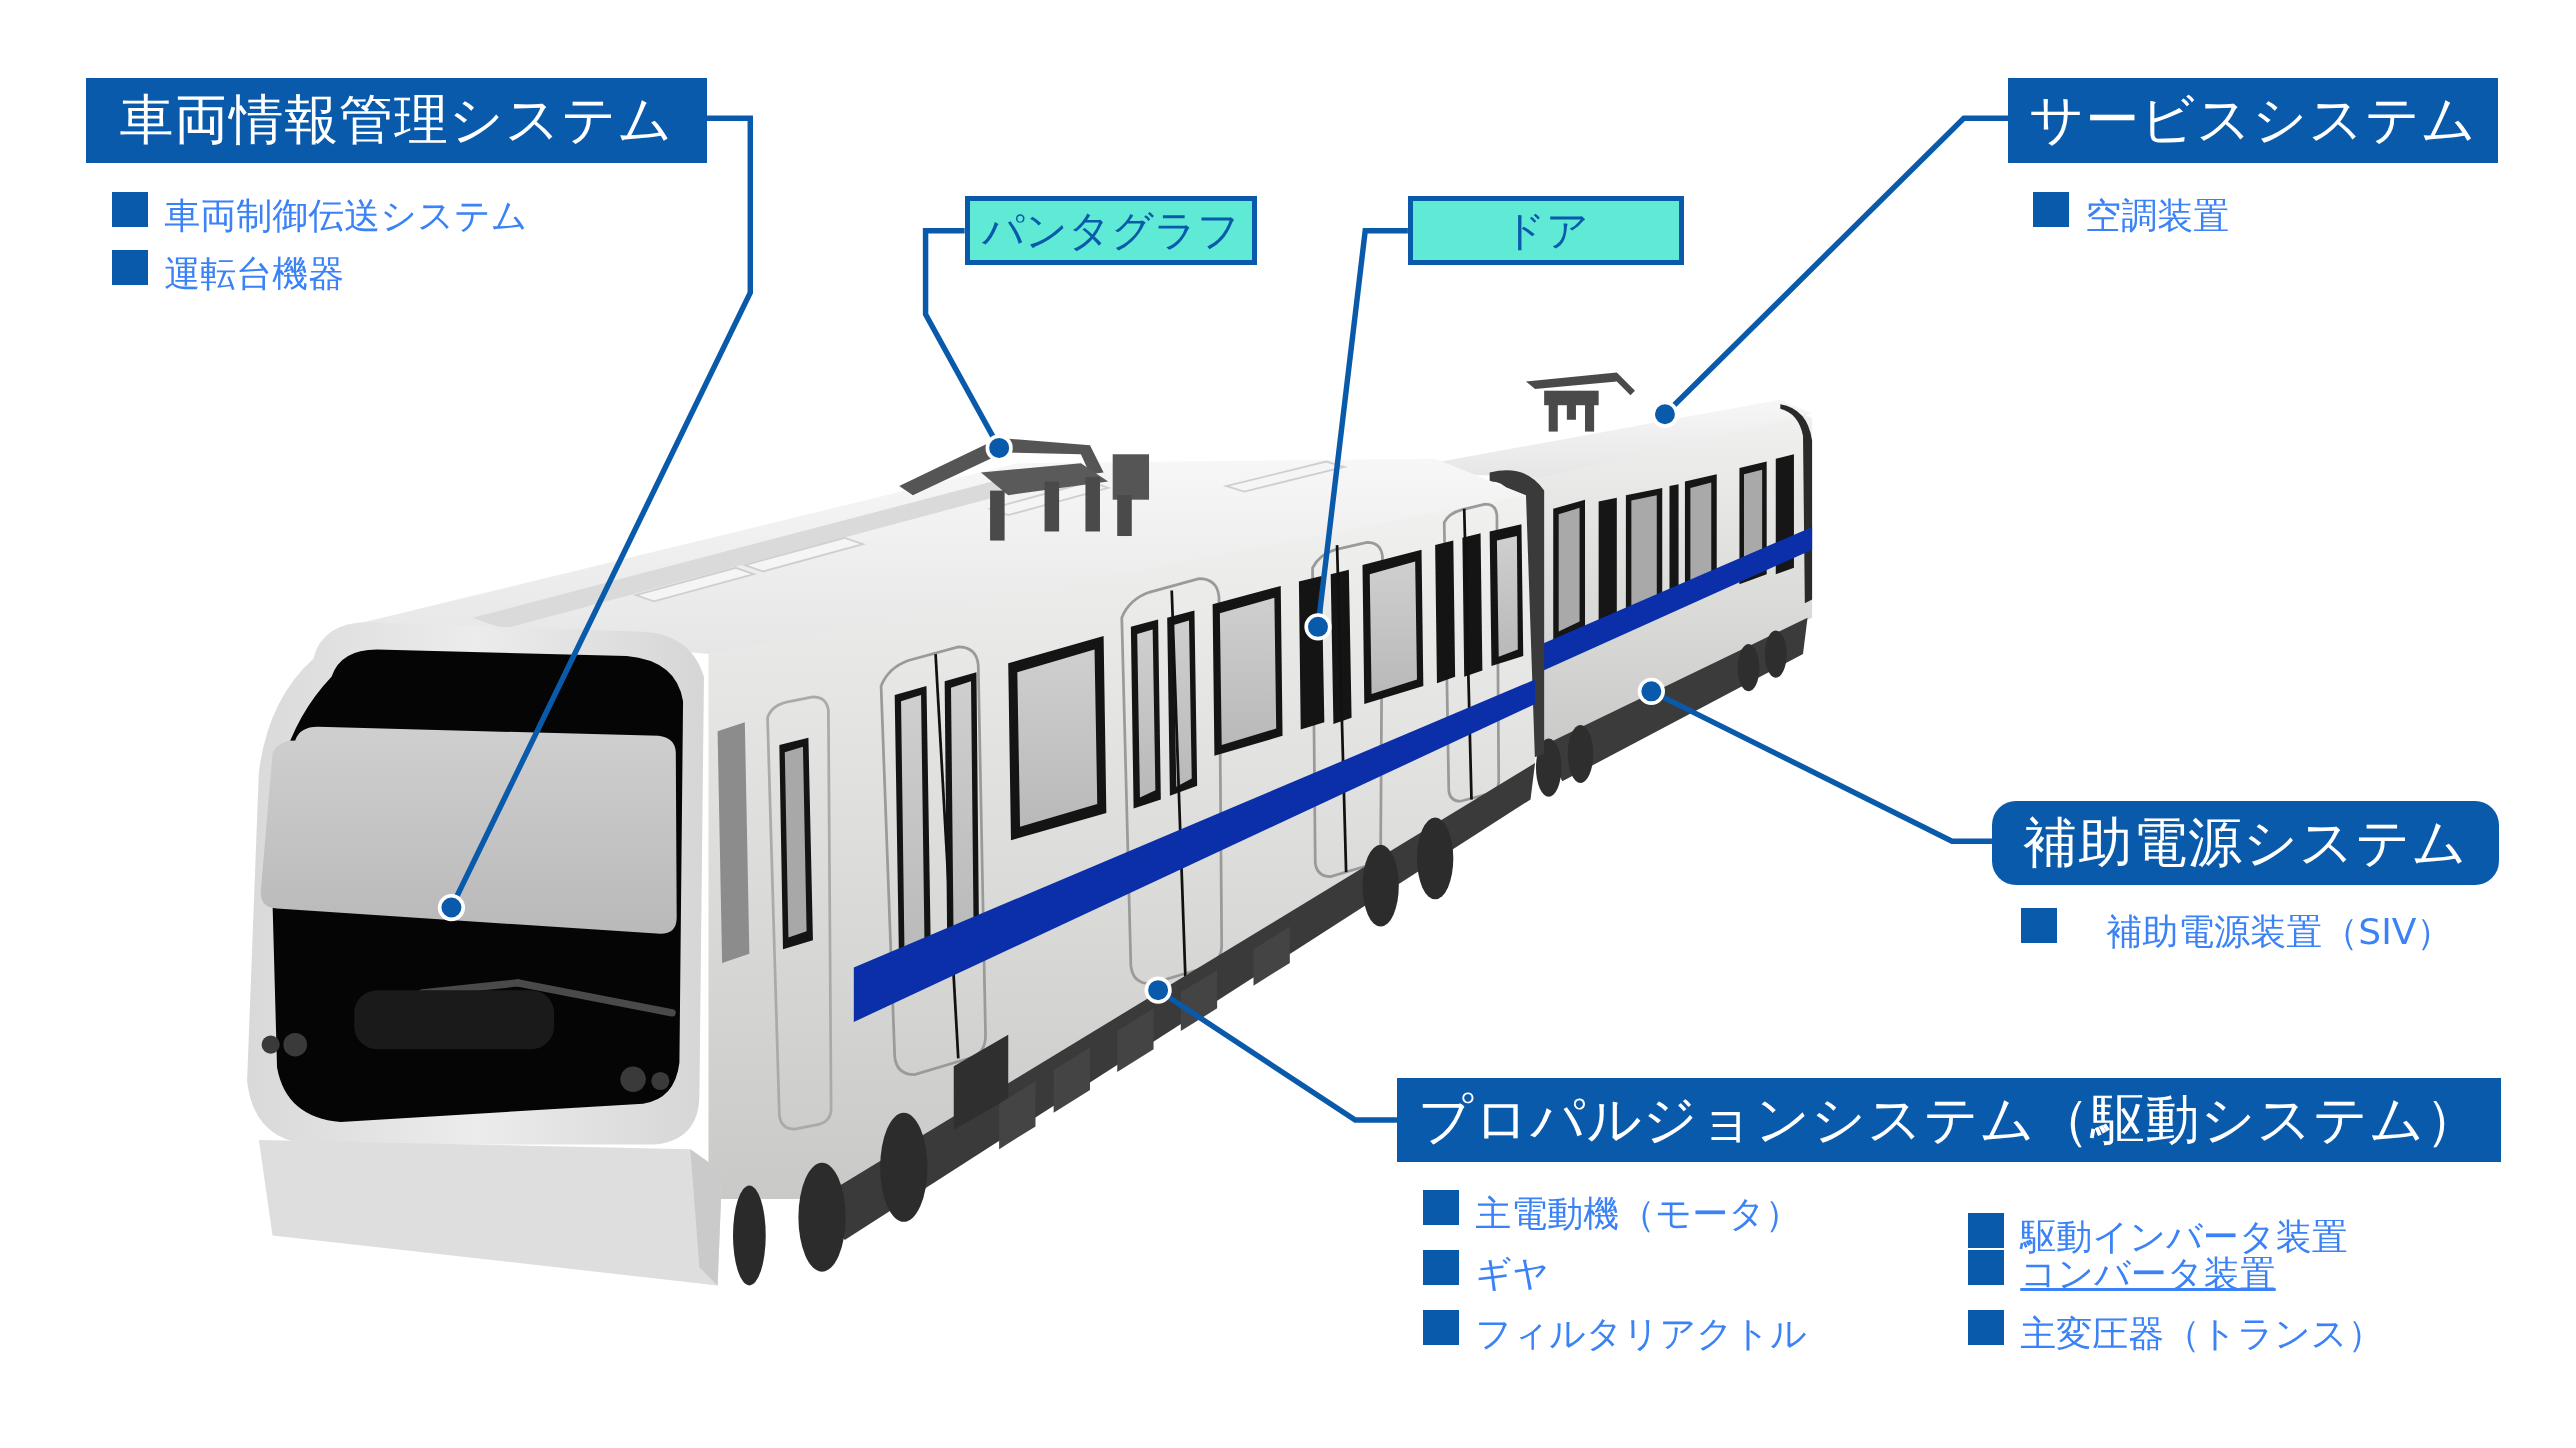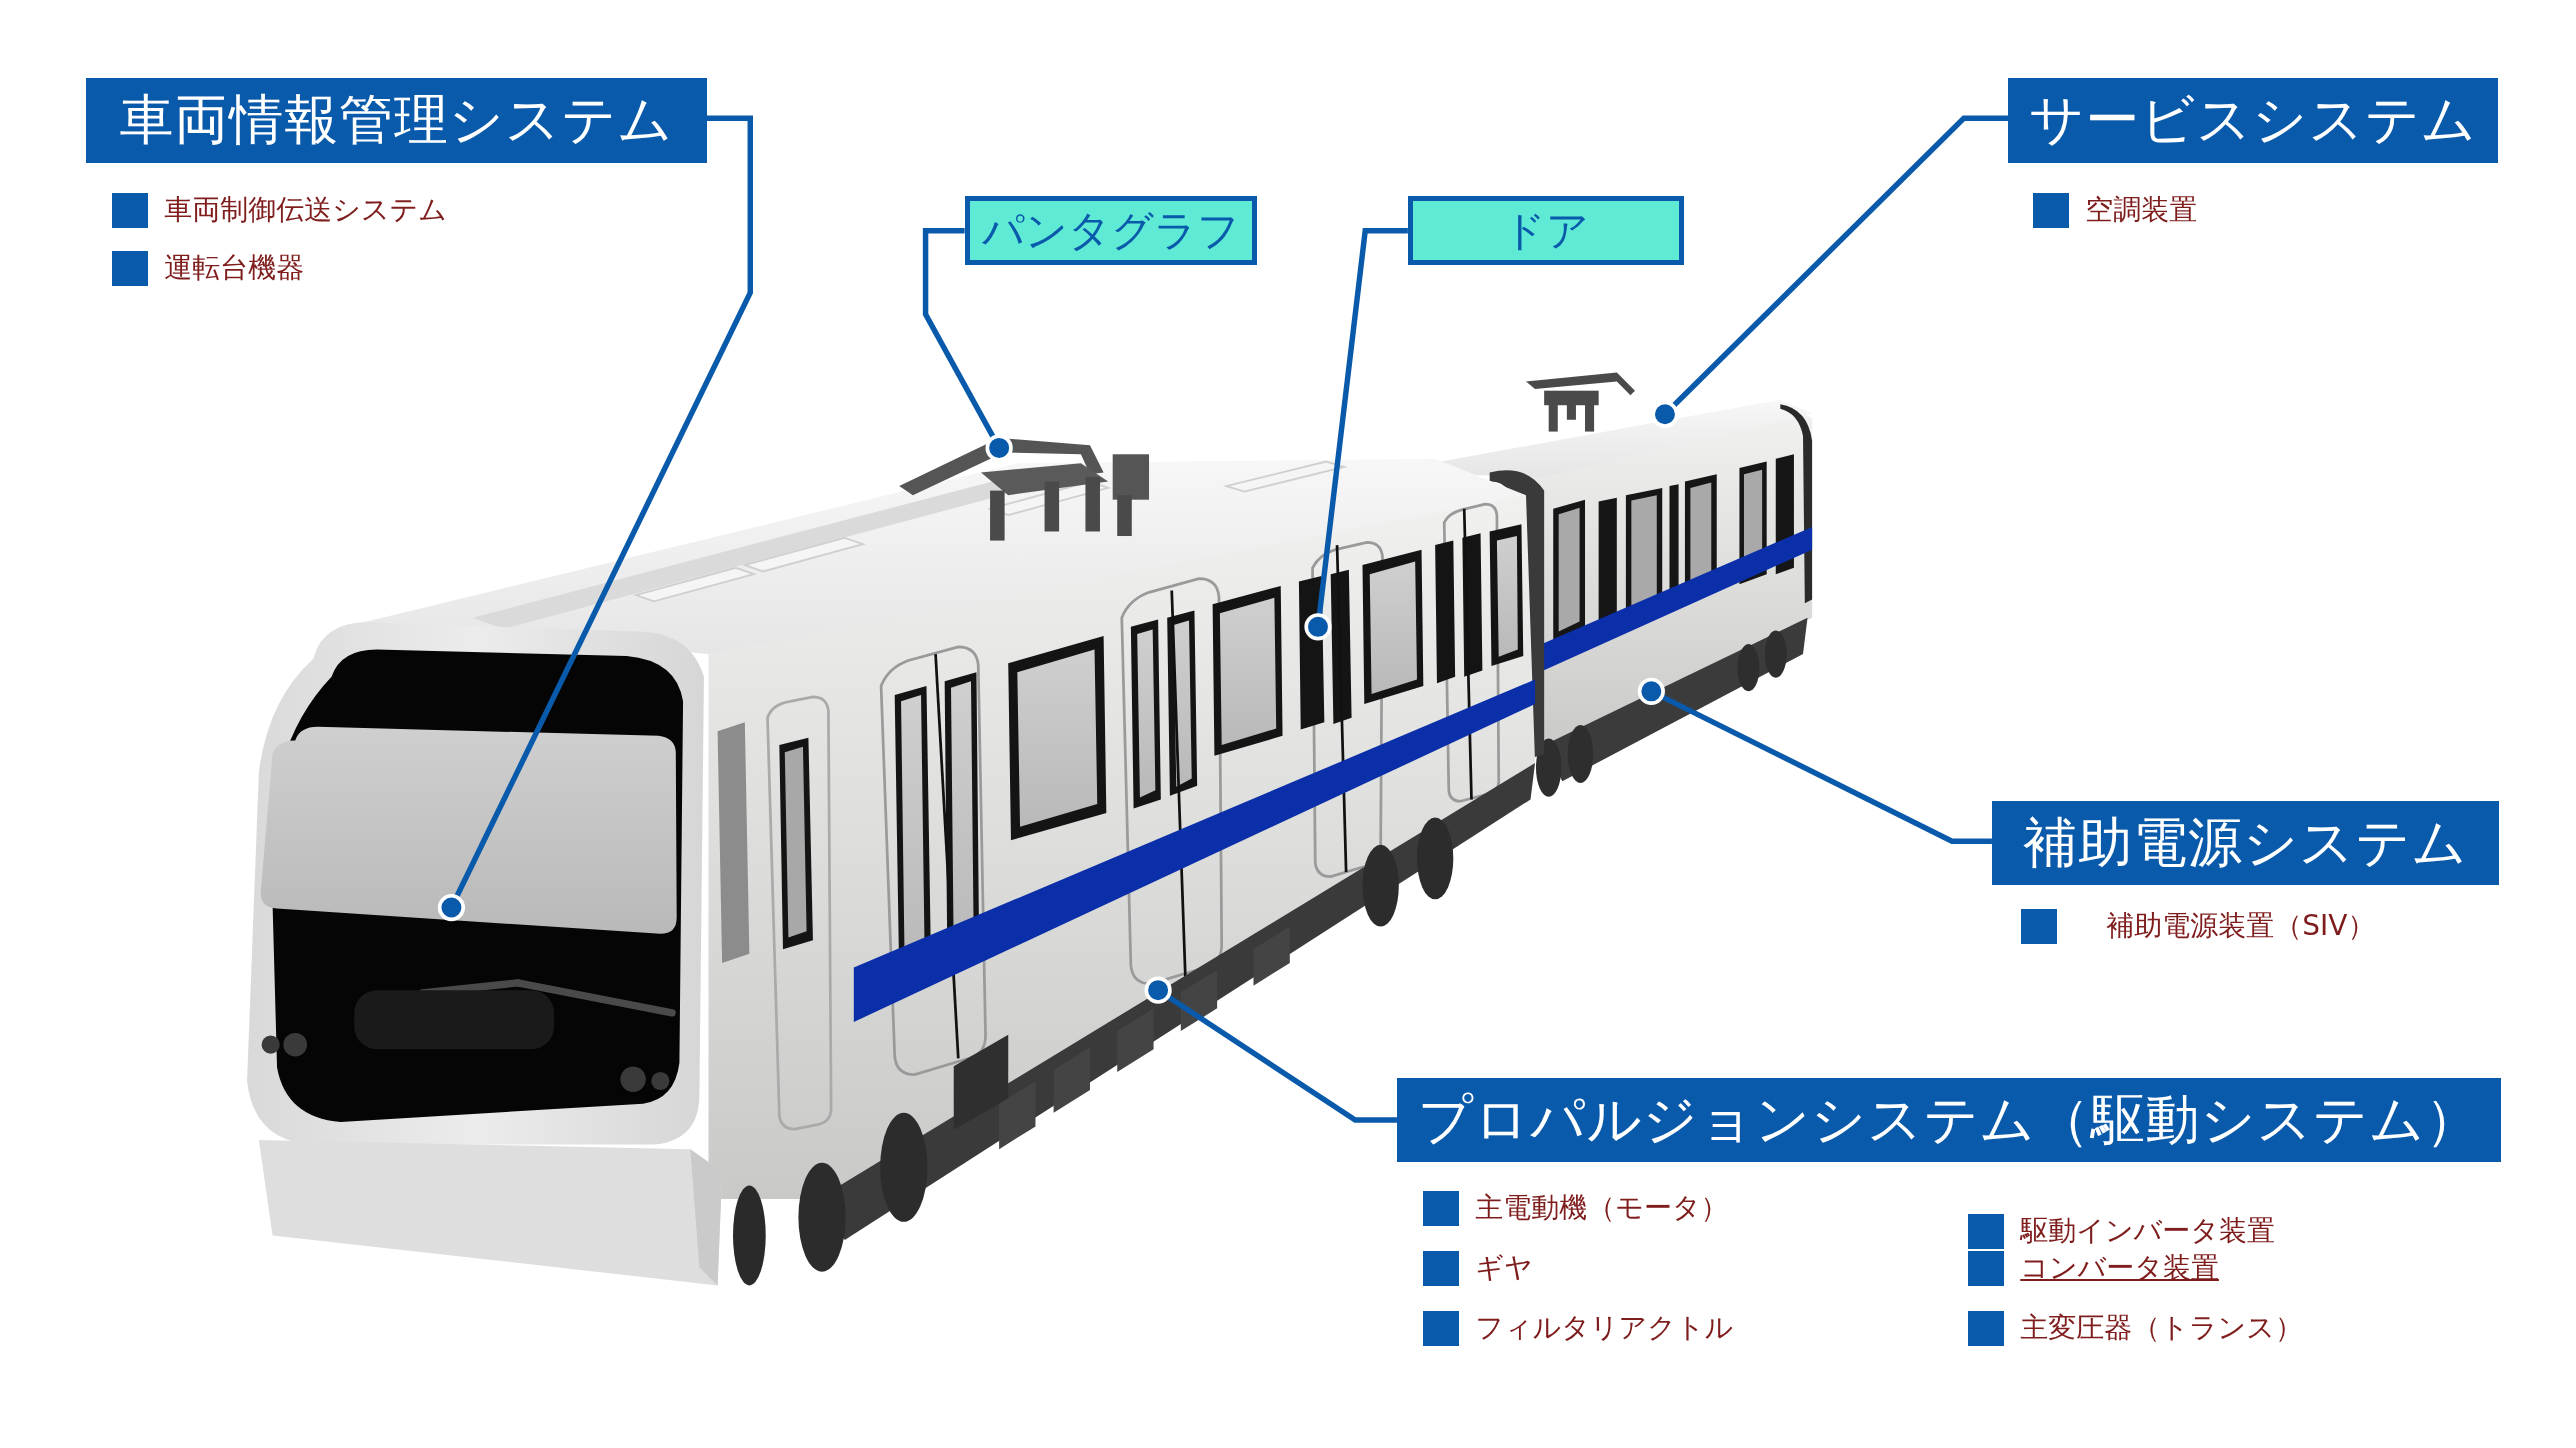--- a/index.html
+++ b/index.html
@@ -6,22 +6,22 @@
   body { width: 2576px; height: 1449px; position: relative; overflow: hidden;
          font-family: "DejaVu Sans", "Liberation Sans", sans-serif; }
   .stage { position: absolute; left: 0; top: 0; width: 2576px; height: 1160px; }
   svg.art { position: absolute; left: 0; top: 0; }
   .title-box { position: absolute; background: #0a5aab; color: #ffffff;
                display: flex; align-items: center; justify-content: center;
                font-size: 54px; letter-spacing: 0.9px; white-space: nowrap; box-sizing: border-box; }
   .tag-box { position: absolute; background: #5eead4; border: 5.4px solid #0a5aab; color: #0a5aab;
              display: flex; align-items: center; justify-content: center;
              font-size: 42px; box-sizing: border-box; white-space: nowrap; }
-  .item { position: absolute; display: flex; align-items: center; height: 36px;
-          font-size: 28px; color: #7f1d1d; white-space: nowrap; }
+  .item { position: absolute; display: flex; height: 36px;
+          font-size: 36px; color: #3b82f6; white-space: nowrap; }
   .item .sq { width: 36px; height: 35px; background: #0a5aab; margin-right: 16.3px; flex: none; }
 </style>
 </head>
 <body>
 
 <div class="stage">
 
   <svg class="art" width="2576" height="1449" viewBox="0 0 2836 1595">
     <defs>
       <linearGradient id="bodyGrad" x1="0" y1="0" x2="0" y2="1">
@@ -236,21 +236,21 @@
   <div class="tag-box" style="left:965px; top:196px; width:292px; height:69px;">パンタグラフ</div>
 
   <div class="tag-box" style="left:1408px; top:196px; width:276px; height:69px;">ドア</div>
 
   <div class="title-box" style="left:2008px; top:78px; width:490px; height:85px;">サービスシステム</div>
   <div class="item" style="left:2033px; top:192px;">
     <span class="sq"></span>
     <span>空調装置</span>
   </div>
 
-  <div class="title-box" style="left:1992px; top:801px; width:507px; height:84px;">補助電源システム</div>
+  <div class="title-box" style="left:1992px; top:801px; width:507px; height:84px;border-radius:24px;">補助電源システム</div>
   <div class="item" style="left:2021px; top:908px;gap:33px;">
     <span class="sq"></span>
     <span>補助電源装置（SIV）</span>
   </div>
 
   <div class="title-box" style="left:1397px; top:1078px; width:1104px; height:84px;">プロパルジョンシステム（駆動システム）</div>
 
   <div class="item" style="left:1423px; top:1190px;">
     <span class="sq"></span>
     <span>主電動機（モータ）</span>

